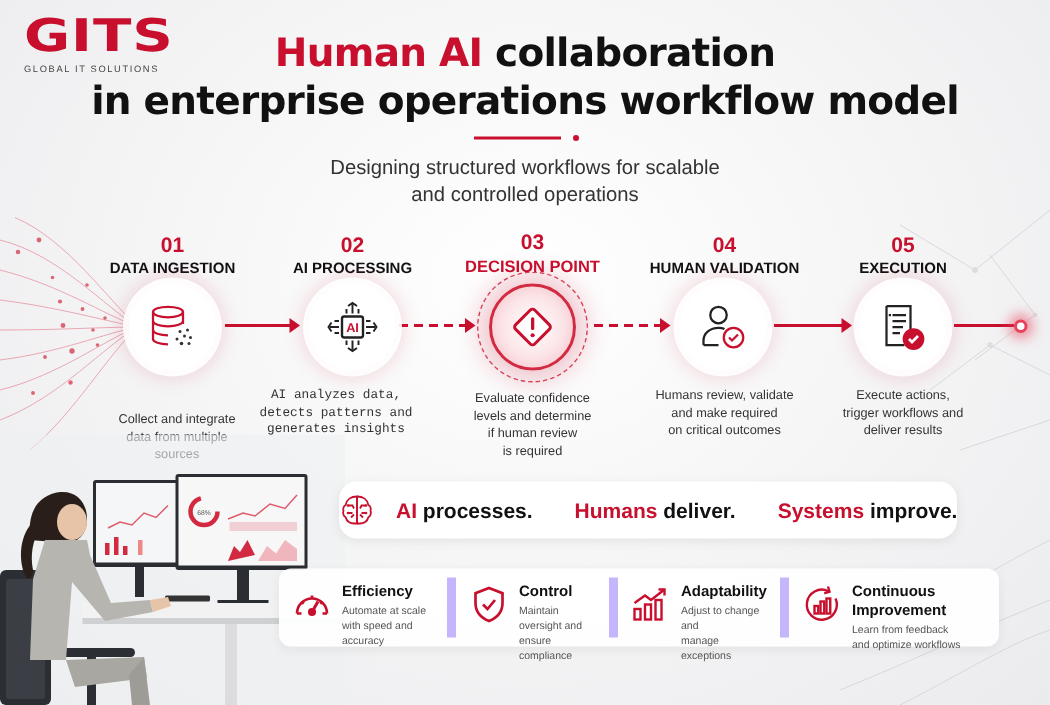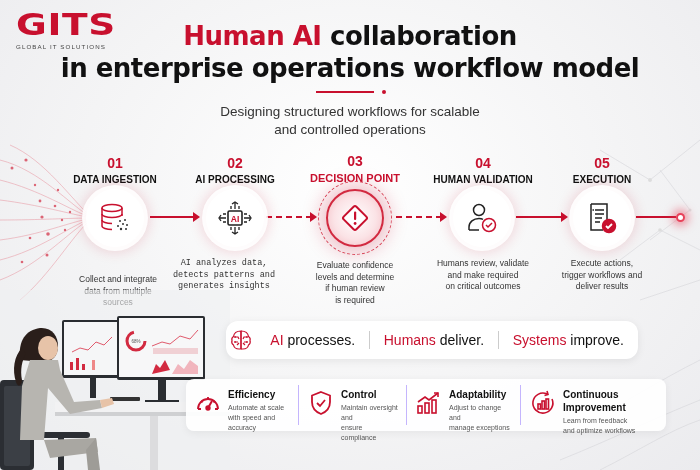--- a/index.html
+++ b/index.html
@@ -77,32 +77,32 @@
     box-shadow: 0 0 8px 4px rgba(232,66,90,0.5);
   }
   
   .tagline {
     position: absolute; left: 226px; top: 321px; width: 412px; height: 38px;
     background: #fff; border-radius: 12px;
     box-shadow: 0 2px 8px rgba(0,0,0,0.08);
     display: flex; align-items: center;
   }
   .tag-icon { width: 50px; display: flex; justify-content: center; }
-  .tag-item { font-size: 14px; font-weight: normal; color: #111; padding: 0 14px; white-space: nowrap; }
+  .tag-item { font-size: 14px; font-weight: bold; color: #111; padding: 0 14px; white-space: nowrap; }
   .tag-item .red { color: #c8102e; }
   .tag-sep { width: 1px; height: 18px; background: #ccc; }
   
   .benefits {
     position: absolute; left: 186px; top: 379px; width: 480px; height: 52px;
     background: rgba(255,255,255,0.92); border-radius: 8px;
     box-shadow: 0 2px 8px rgba(0,0,0,0.06);
     display: flex; align-items: center;
   }
   .benefit { display: flex; align-items: flex-start; padding: 0 8px; height: 40px; }
-  .benefit + .benefit { border-left: 1px solid #c4b5fd; }
+  .benefit + .benefit { border-left: 6px solid #c4b5fd; }
   .benefit-icon { width: 28px; height: 28px; margin-right: 6px; margin-top: 4px; flex-shrink: 0; }
   .benefit-title { font-size: 10px; font-weight: bold; color: #111; line-height: 13px; margin-top: 3px; }
   .benefit-desc { font-size: 7px; color: #555; line-height: 10px; margin-top: 2px; }
   
   .scene { position: absolute; left: 0; top: 290px; width: 230px; height: 180px; }
 </style>
 </head>
 <body>
 
 <svg class="bg-lines" width="700" height="470" viewBox="0 0 700 470">

